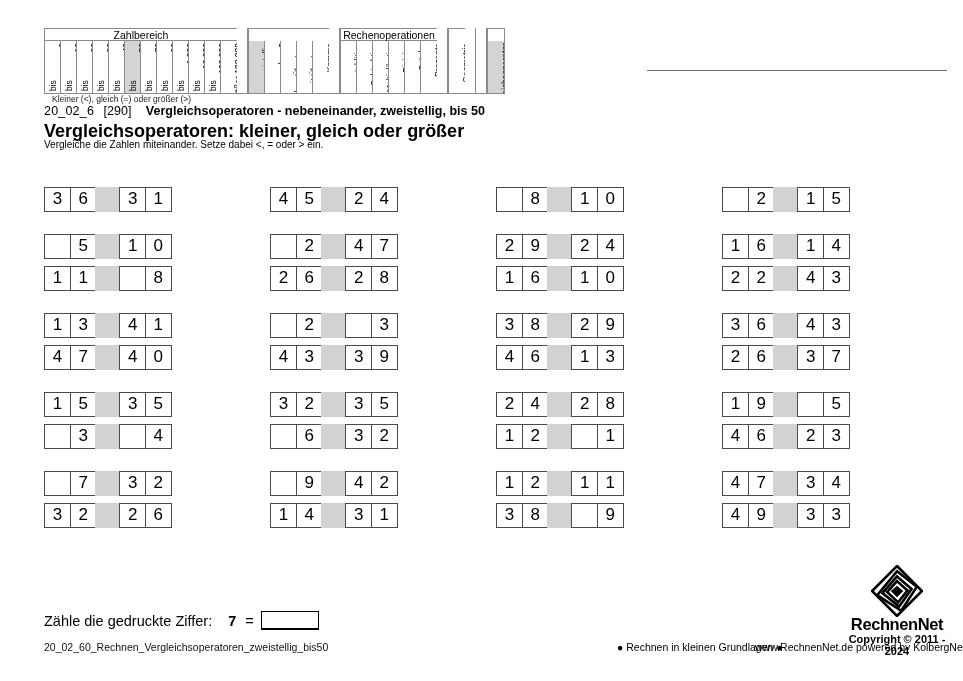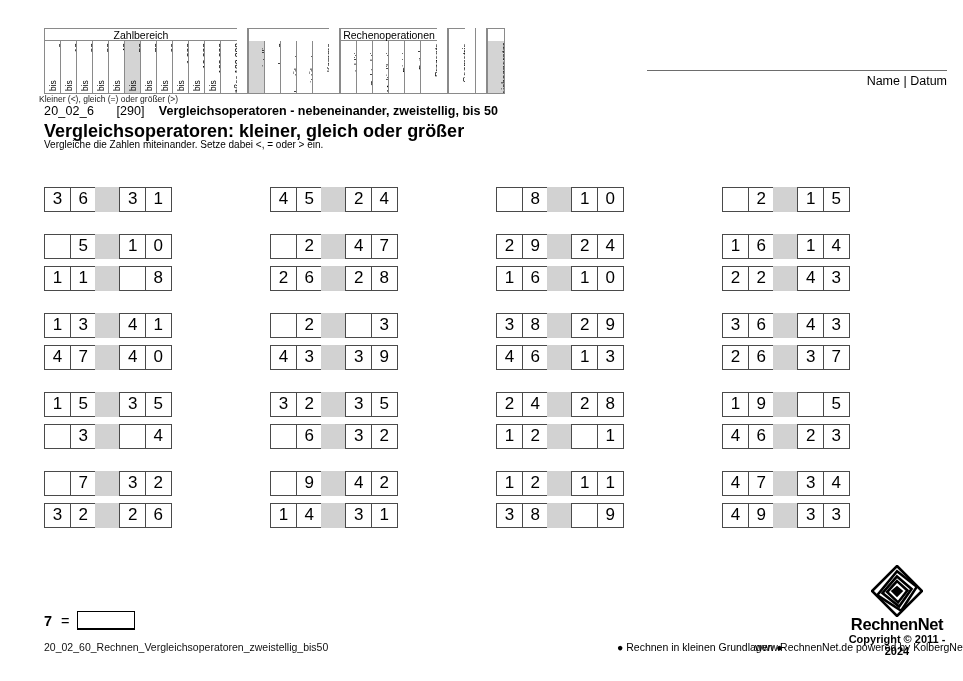--- a/index.html
+++ b/index.html
@@ -109,35 +109,35 @@
   }
   #name-datum-label {
     font-size: 12.5px;
     margin-top: 3px;
     color: #000;
   }
 
   
   #subject-line {
     position: absolute;
-    left: 39px;
+    left: 52px;
     top: 94px;
     font-size: 8.5px;
     color: #1a1a1a;
     white-space: nowrap;
   }
   #code-line {
     position: absolute;
     left: 44px;
     top: 104px;
     font-size: 12.5px;
     white-space: nowrap;
   }
   #code-line .code-id { letter-spacing: 0.2px; }
-  #code-line .code-num { margin-left: 19px; }
+  #code-line .code-num { margin-left: 6px; }
   #code-line .code-desc { margin-left: 11px; font-weight: bold; }
   #main-title {
     position: absolute;
     left: 44px;
     top: 121px;
     font-size: 18px;
     font-weight: bold;
     white-space: nowrap;
   }
   #instruction {
@@ -383,21 +383,20 @@
       <div class="hdr-cells">
         <div class="hdr-cell hl">
           <span class="vtxt2">Vergleichsoperator</span>
         </div>
       </div>
     </div>
   </div>
 
 <div id="name-datum-block">
   <div id="name-datum-rule"></div>
-  <div id="name-datum-label">Name | Datum</div>
 </div>
 
 <div id="subject-line">Kleiner (&lt;), gleich (=) oder größer (&gt;)</div>
 
 <div id="code-line">
   <span class="code-id">20_02_6</span>
   <span class="code-num">[290]</span>
   <span class="code-desc">Vergleichsoperatoren - nebeneinander, zweistellig, bis 50</span>
 </div>
 
@@ -805,20 +804,21 @@
         <div class="op-gap"></div>
         <div class="num-block">
           <div class="digit-cell">3</div>
           <div class="digit-cell">3</div>
         </div>
       </div>
     </div>
   </div>
 
 <div id="count-task">
+  <span id="count-task-label">Zähle die gedruckte Ziffer:</span>
   <span id="count-digit">7</span>
   <span id="count-equals">=</span>
   <span id="count-answer-box"></span>
 </div>
 
 <div id="footer-filename">20_02_60_Rechnen_Vergleichsoperatoren_zweistellig_bis50</div>
 <div id="footer-slogan">● Rechnen in kleinen Grundlagen ●</div>
 <div id="footer-url">www.RechnenNet.de powered by KolbergNet</div>
 
 <div id="logo-block">

